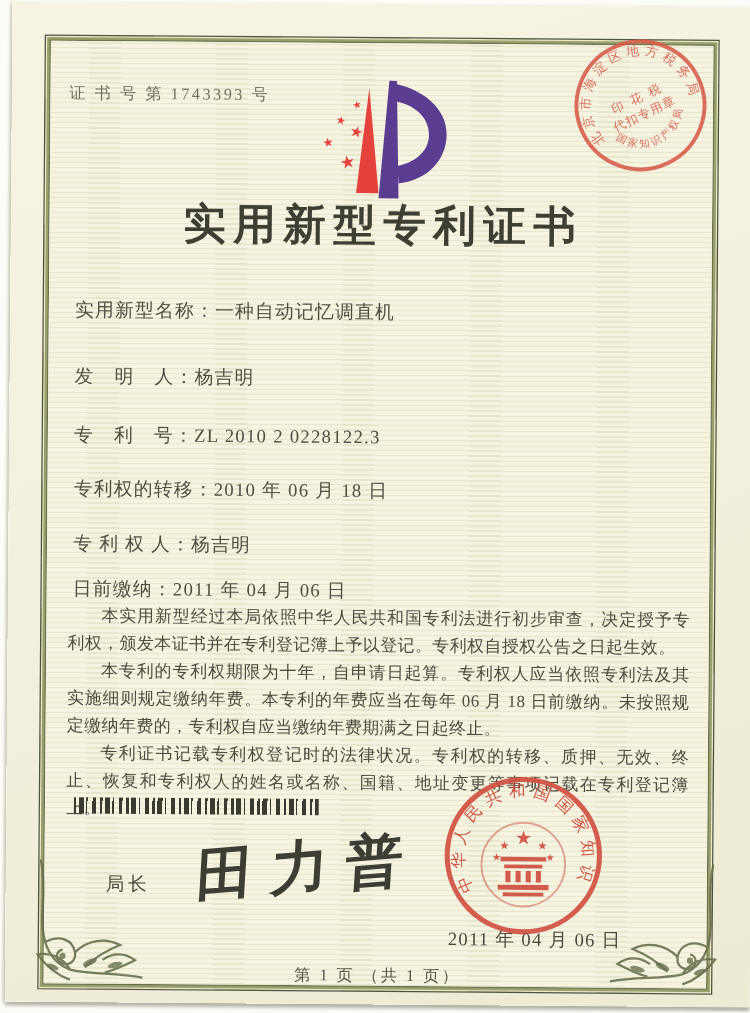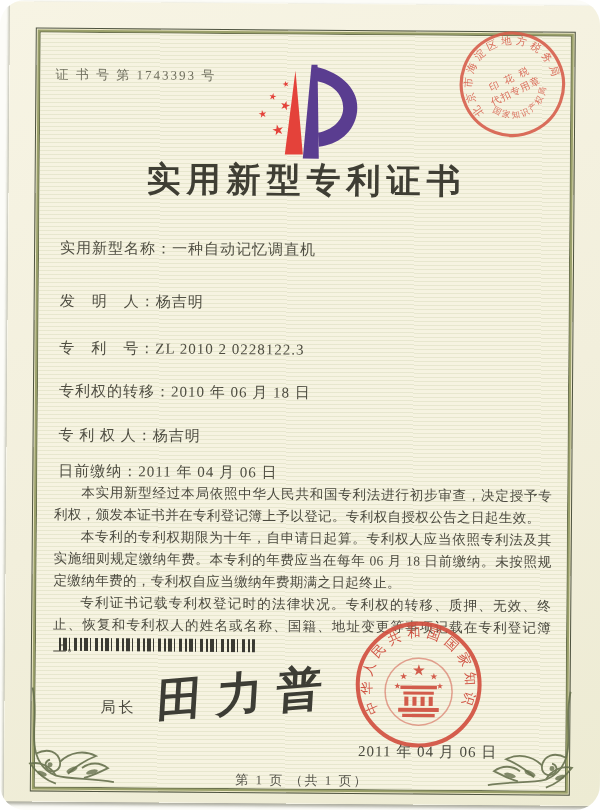--- a/index.html
+++ b/index.html
@@ -1,17 +1,17 @@
 <!DOCTYPE html>
 <html><head>
 <meta charset="utf-8">
 <style>
   html,body{margin:0;padding:0;}
   body{background:#ffffff;font-family:"Liberation Serif","DejaVu Serif",serif;}
-  #canvas{position:relative;width:600px;height:810px;overflow:hidden;background:#fcfcf8;border-radius:25px;}
+  #canvas{position:relative;width:600px;height:810px;overflow:hidden;background:#fcfcf8;}
   .paper{
     position:absolute;left:10px;top:6px;width:596px;height:800px;
     transform:rotate(0.45deg);transform-origin:100% 0;
     background:linear-gradient(160deg,#f7f4e4 0%,#f2efdc 55%,#edebd3 100%);
     box-shadow:0 3px 3px rgba(90,90,70,.45),-2px 0 2px rgba(150,150,120,.25);
   }
   .frame{
     position:absolute;left:26px;top:26px;right:30px;bottom:10px;
     border:1px solid #4e5340;
     box-shadow:inset 0 0 0 1px #eee9c9,inset 0 0 0 3px #9aa06a,inset 0 0 0 4px #6a7050;
@@ -31,21 +31,21 @@
   .fields{position:absolute;left:52px;top:0;width:500px;}
   .field-row{position:absolute;left:0;font-size:15px;color:#4f4e42;letter-spacing:1px;white-space:nowrap;}
   .fr0{top:237px;} .fr1{top:290px;} .fr2{top:337px;} .fr3{top:380px;} .fr4{top:424px;} .fr5{top:460px;}
   .paras{position:absolute;left:48px;top:480px;width:498px;color:#4c4b40;
     font-size:13.5px;line-height:22px;text-align:justify;}
   .paras p{margin:0;text-indent:2em;letter-spacing:0.4px;}
   .barcode{
     position:absolute;left:54px;top:636px;width:196px;height:13px;
     background:repeating-linear-gradient(90deg,#3a3a33 0 2px,transparent 2px 4px,#3a3a33 4px 8px,transparent 8px 10px,#3a3a33 10px 11px,transparent 11px 15px,#3a3a33 15px 18px,transparent 18px 21px);
   }
-  .sig-title{position:absolute;left:96px;top:696px;font-size:15px;letter-spacing:3px;color:#4c4b40;}
+  .sig-title{position:absolute;left:80px;top:696px;font-size:15px;letter-spacing:3px;color:#4c4b40;}
   .sig-name{
     position:absolute;left:152px;top:660px;font-size:46px;color:#3d3d35;
     letter-spacing:14px;transform:rotate(-5deg) skewX(-8deg);font-weight:bold;white-space:nowrap;
   }
   .issuing-seal{position:absolute;left:348px;top:614px;width:132px;height:132px;}
   .seal-date{position:absolute;left:354px;top:738px;font-size:15px;letter-spacing:1px;color:#4a4a3f;white-space:nowrap;}
   .footer{position:absolute;left:0;top:768px;width:100%;text-align:center;font-size:13px;letter-spacing:2px;color:#55544a;}
   .flourish{position:absolute;width:104px;height:104px;top:680px;}
   .flourish.bl{left:18px;}
   .flourish.br{left:472px;transform:scaleX(-1);}

